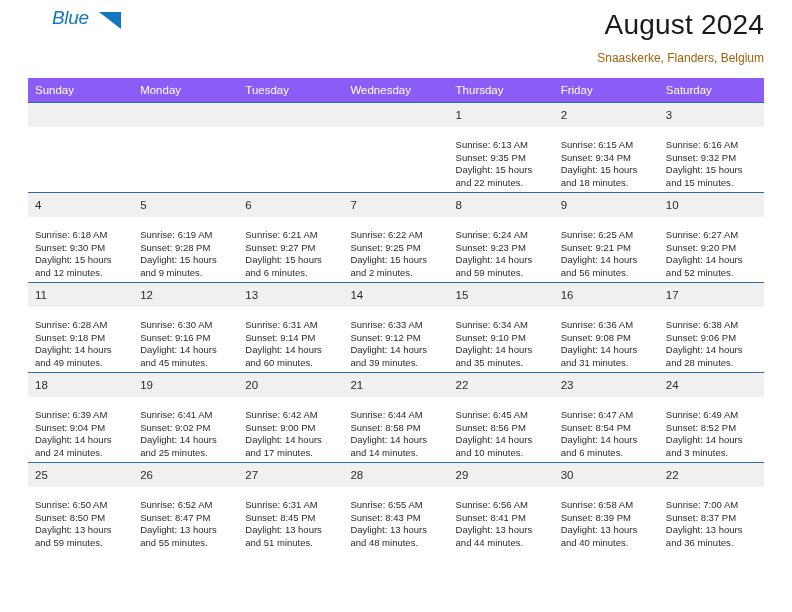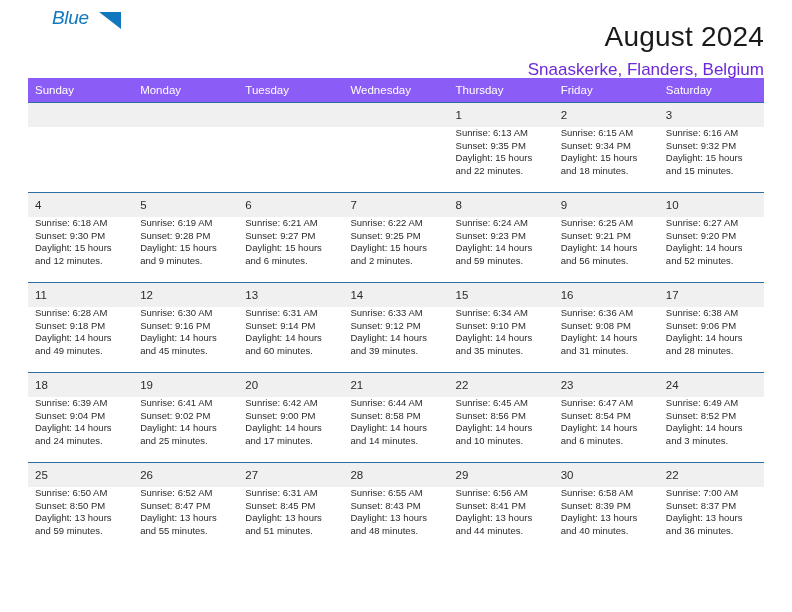--- a/index.html
+++ b/index.html
@@ -57,32 +57,32 @@
     left: 71px;
     top: 2px;
     width: 0;
     height: 0;
     border-top: 17px solid #1278be;
     border-left: 22px solid transparent;
   }
 
   .title-block {
     text-align: right;
-    margin-top: 20px;
+    margin-top: 8px;
   }
   .cal-title {
     font-size: 28px;
     font-weight: normal;
     color: #1a1a1a;
     line-height: 34px;
     letter-spacing: 0.2px;
   }
   .cal-subtitle {
-    font-size: 17px;
-    color: #6d28d9;
+    font-size: 12px;
+    color: #a16207;
     line-height: 20px;
     margin-top: 6px;
   }
 
   
   .calendar {
     width: 736px;
     border-collapse: collapse;
     table-layout: fixed;
   }
@@ -115,21 +115,21 @@
     font-size: 11.5px;
     color: #2b2b2b;
     line-height: 14px;
     padding: 5px 0 5px 7px;
     height: 24px;
   }
 
   td.empty .daynum { color: transparent; }
 
   .details {
-    padding: 0 7px 0 7px;
+    padding: 12px 7px 0 7px;
     font-size: 9.5px;
     line-height: 12.6px;
     color: #2b2b2b;
   }
   .details span { display: block; white-space: nowrap; }
 </style>
 </head>
 <body>
 
 <div class="page">

